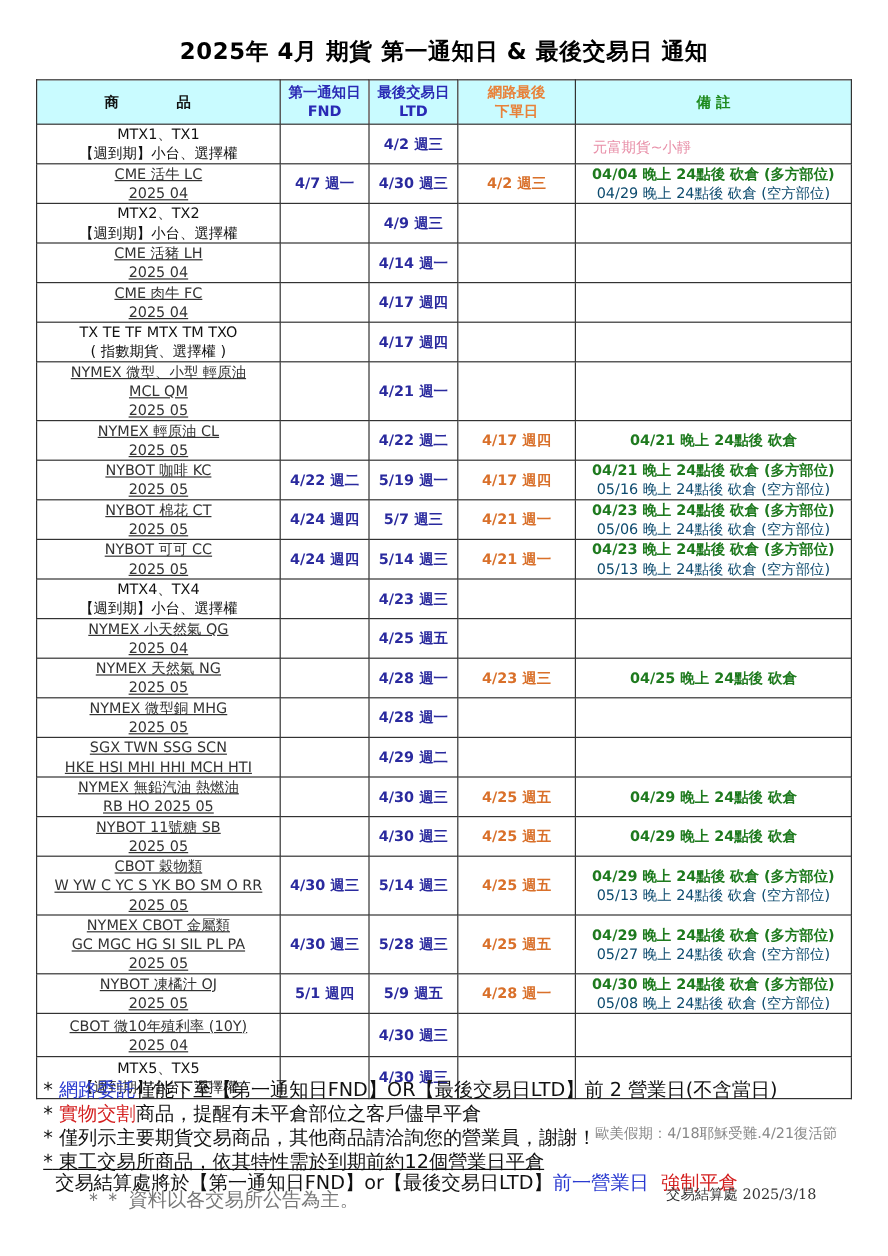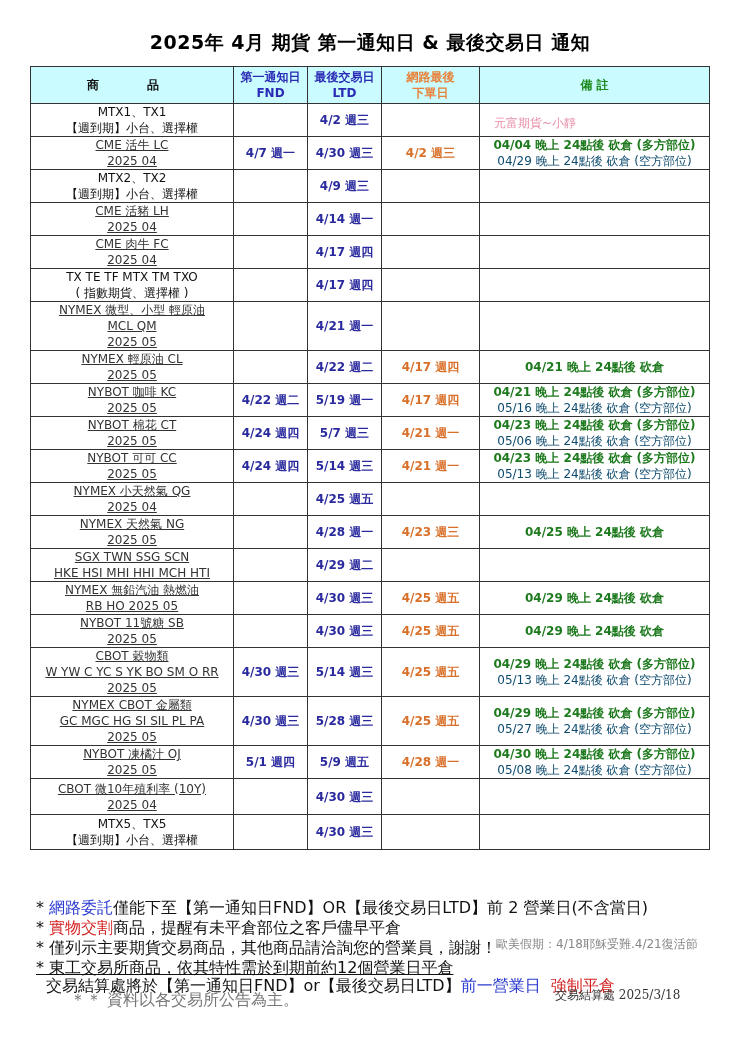--- a/index.html
+++ b/index.html
@@ -200,20 +200,33 @@
         <td class="date">4/24 週四</td>
         <td class="date">5/14 週三</td>
         <td class="odate">4/21 週一</td>
         <td class="note">
           <div class="l1">04/23 晚上 24點後 砍倉 (多方部位)</div>
           <div class="l2">05/13 晚上 24點後 砍倉 (空方部位)</div>
         </td>
       </tr>
       <tr style="height: 32px;">
         <td class="prod">
+      <div class="b">MTX4、TX4</div>
+      <div class="b">【週到期】小台、選擇權</div>
+
+    </td>
+        <td class="date"></td>
+        <td class="date">4/23 週三</td>
+        <td class="odate"></td>
+        <td class="note">
+          <div class="single"></div>
+        </td>
+      </tr>
+      <tr style="height: 32px;">
+        <td class="prod">
       <div class="u">NYMEX 小天然氣 QG</div>
       <div class="u">2025 04</div>
 
     </td>
         <td class="date"></td>
         <td class="date">4/25 週五</td>
         <td class="odate"></td>
         <td class="note">
           <div class="single"></div>
         </td>
@@ -222,20 +235,33 @@
         <td class="prod">
       <div class="u">NYMEX 天然氣 NG</div>
       <div class="u">2025 05</div>
 
     </td>
         <td class="date"></td>
         <td class="date">4/28 週一</td>
         <td class="odate">4/23 週三</td>
         <td class="note">
           <div class="single">04/25 晚上 24點後 砍倉</div>
+        </td>
+      </tr>
+      <tr style="height: 32px;">
+        <td class="prod">
+      <div class="u">NYMEX 微型銅 MHG</div>
+      <div class="u">2025 05</div>
+
+    </td>
+        <td class="date"></td>
+        <td class="date">4/28 週一</td>
+        <td class="odate"></td>
+        <td class="note">
+          <div class="single"></div>
         </td>
       </tr>
       <tr style="height: 32px;">
         <td class="prod">
       <div class="u">SGX   TWN  SSG SCN</div>
       <div class="u">HKE HSI MHI HHI MCH HTI</div>
 
     </td>
         <td class="date"></td>
         <td class="date">4/29 週二</td>

